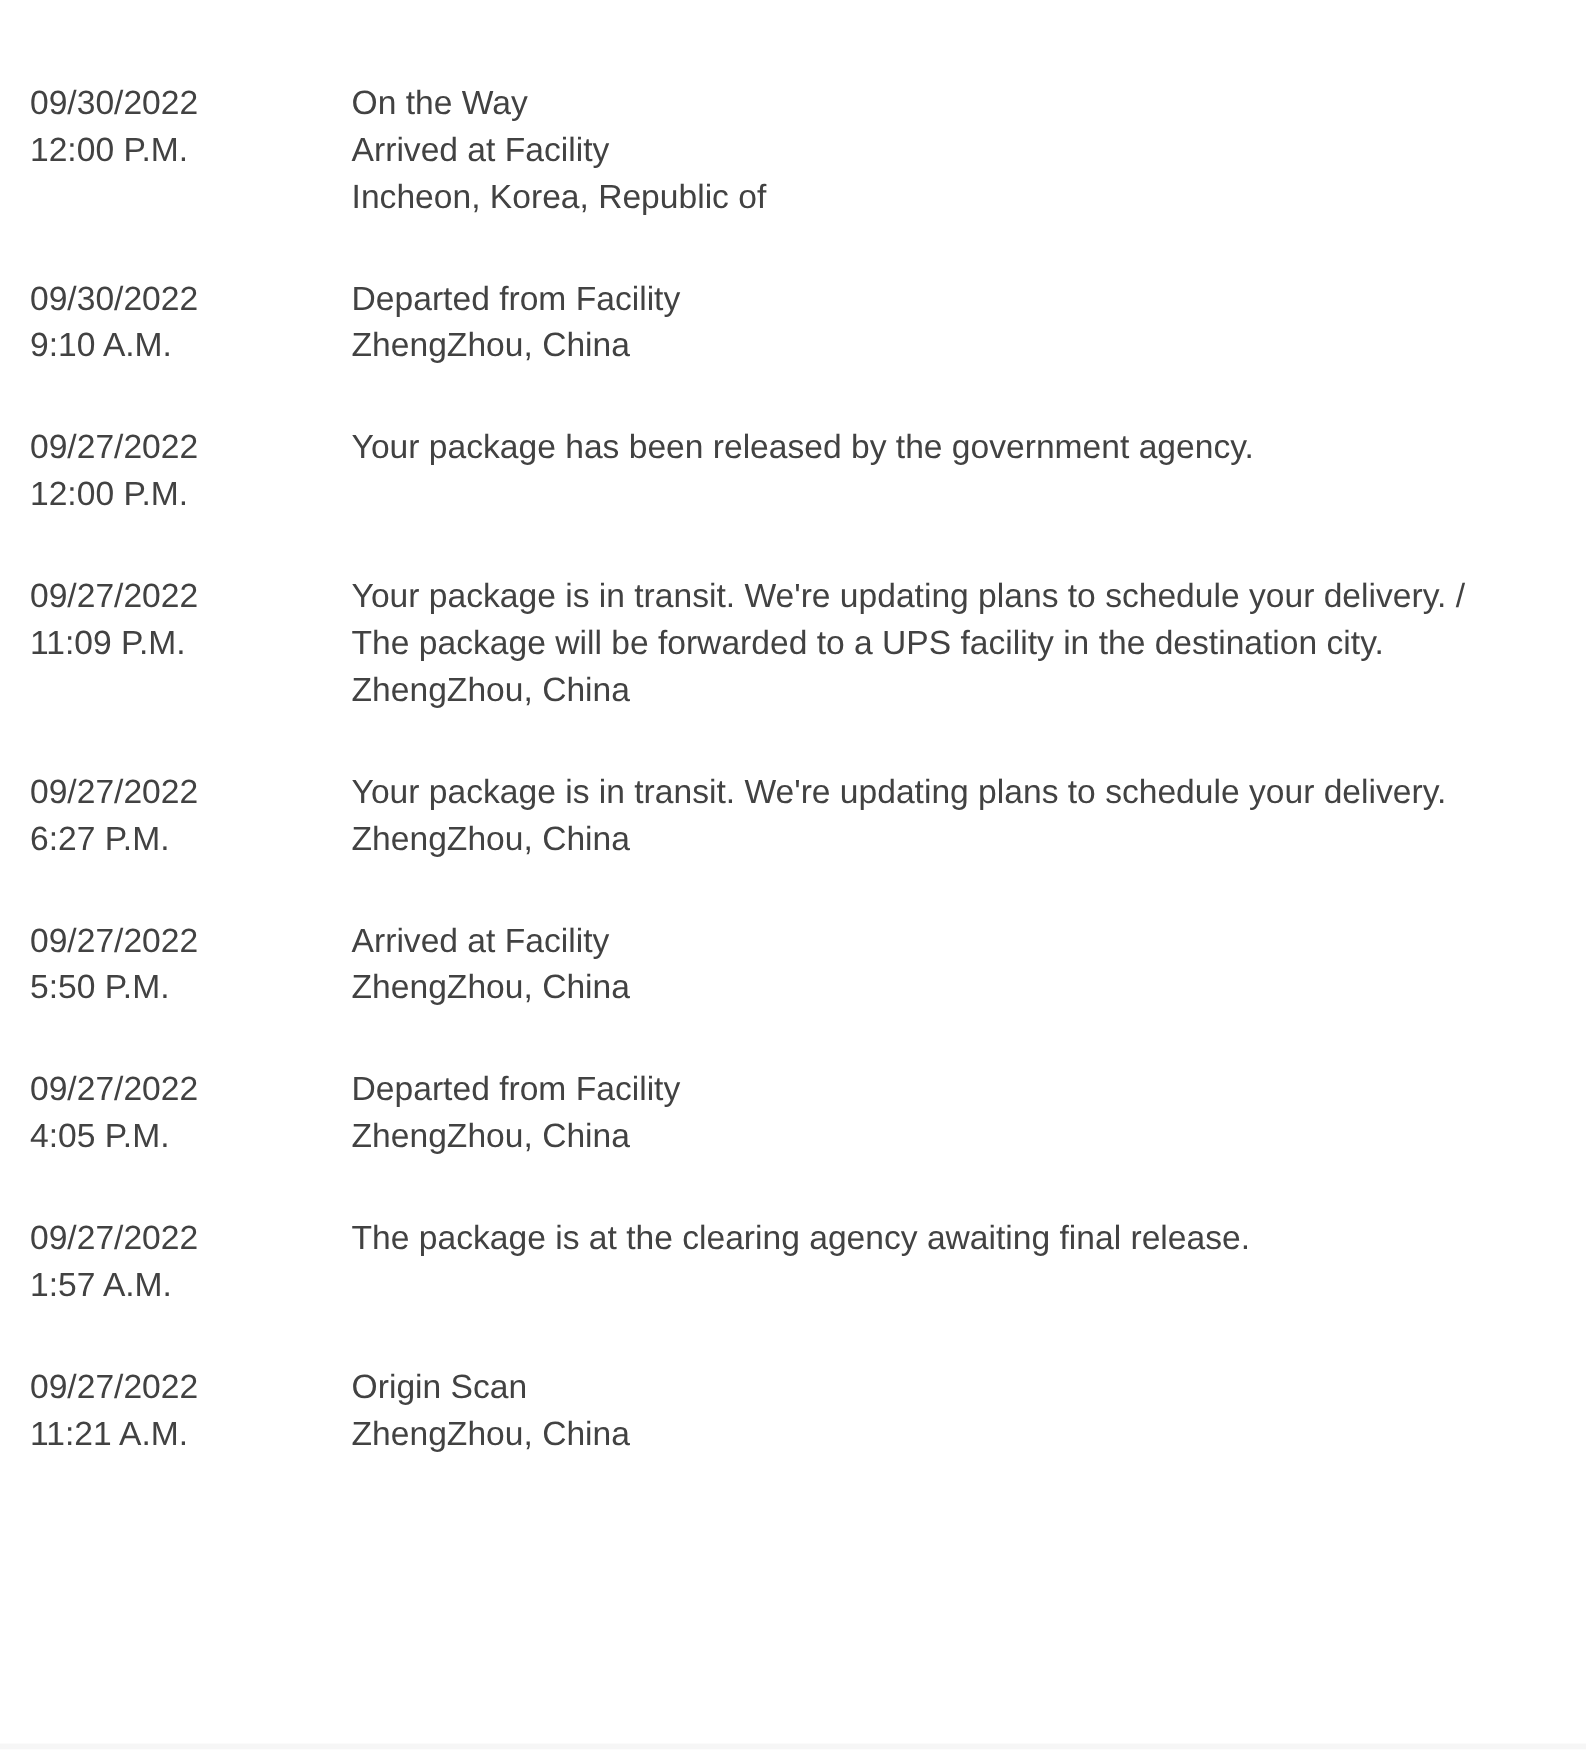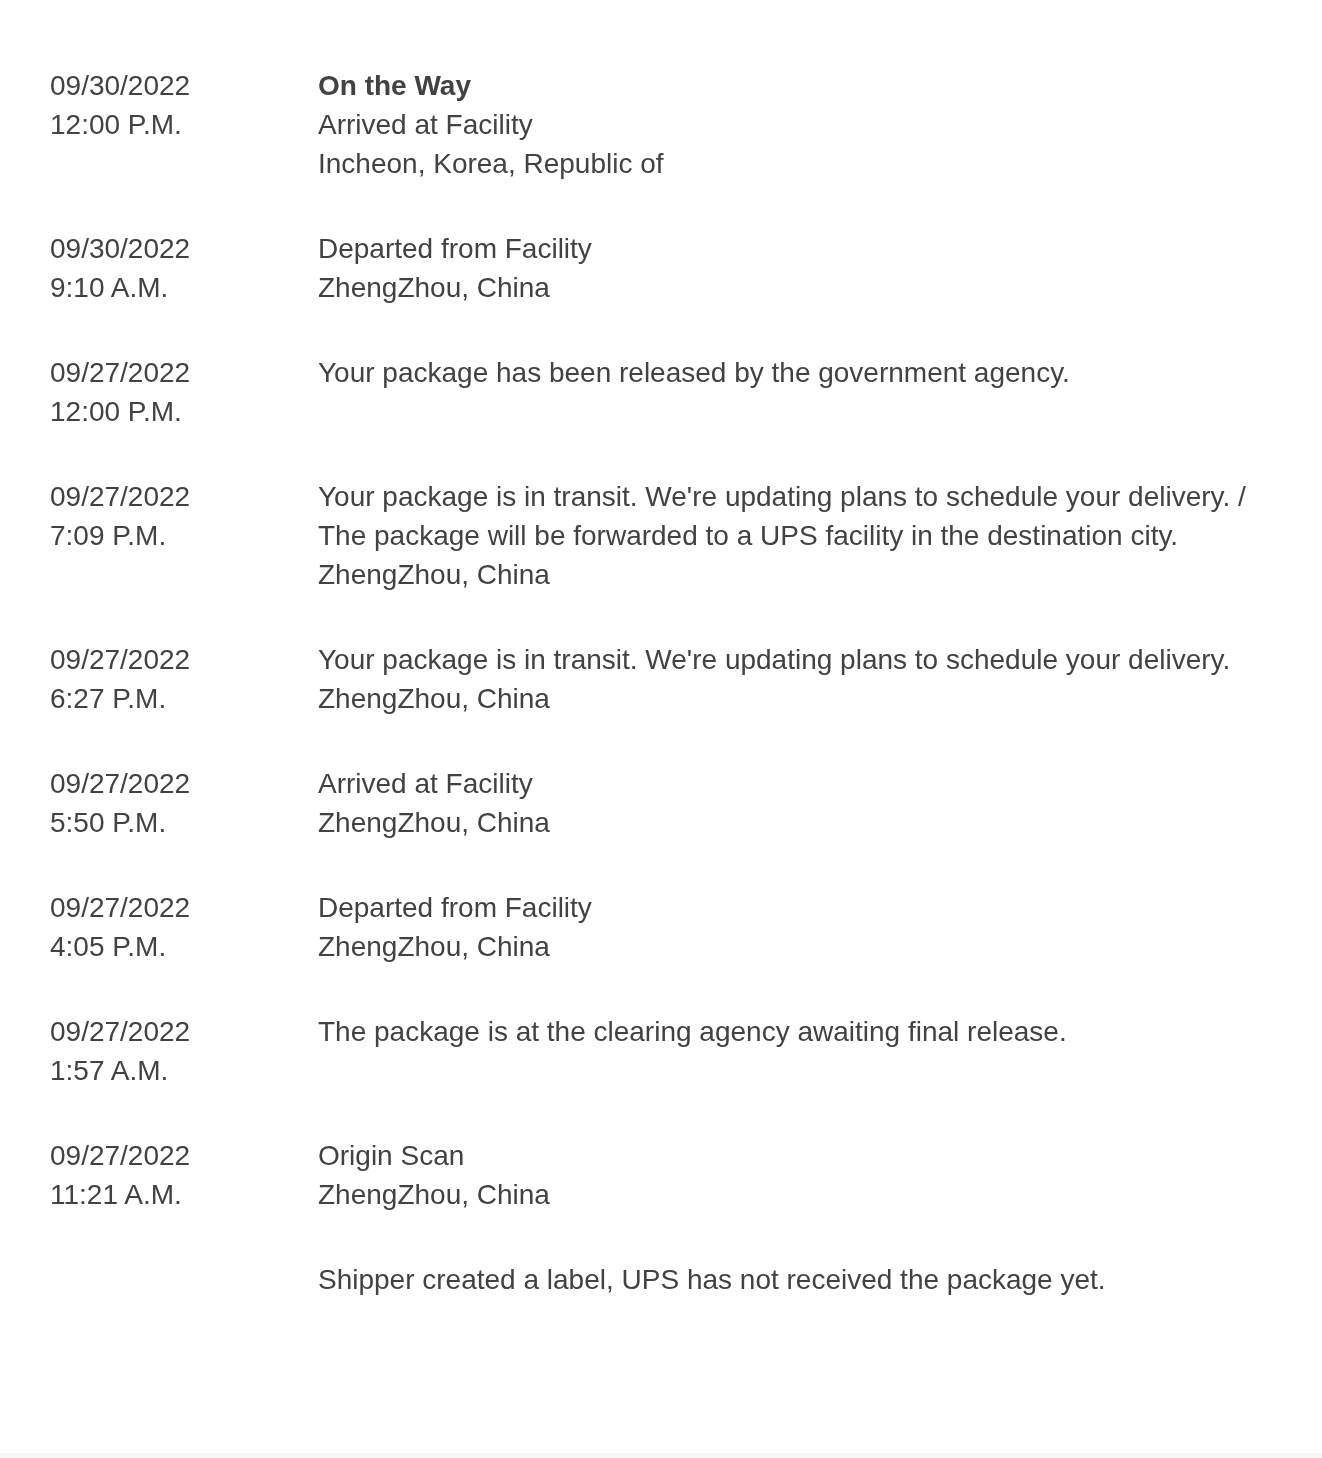--- a/index.html
+++ b/index.html
@@ -11,37 +11,37 @@
     height: 1458px;
     position: relative;
     overflow: hidden;
     background: #ffffff;
     font-family: "Liberation Sans", sans-serif;
     font-size: 28px;
     line-height: 39px;
     color: #424242;
   }
   .history {
-    padding: 66px 0 0 50px;
+    padding: 66px 0 0 25px;
   }
   .row {
     display: flex;
     align-items: flex-start;
     margin-bottom: 46px;
   }
   .col-date {
     flex: 0 0 268px;
     width: 268px;
   }
   .col-event {
     width: 990px;
     max-width: 990px;
   }
   .title {
-    font-weight: bold;
+    font-weight: normal;
   }
   .date, .time, .desc, .loc, .title {
     white-space: normal;
   }
   .bottom-strip {
     position: absolute;
     left: 0;
     bottom: 0;
     width: 100%;
     height: 5px;
@@ -78,21 +78,21 @@
         <div class="date">09/27/2022</div>
         <div class="time">12:00 P.M.</div>
       </div>
       <div class="col-event">
         <div class="desc">Your package has been released by the government agency.</div>
       </div>
     </div>
     <div class="row">
       <div class="col-date">
         <div class="date">09/27/2022</div>
-        <div class="time">7:09 P.M.</div>
+        <div class="time">11:09 P.M.</div>
       </div>
       <div class="col-event">
         <div class="desc">Your package is in transit. We're updating plans to schedule your delivery. /</div>
         <div class="desc">The package will be forwarded to a UPS facility in the destination city.</div>
         <div class="loc">ZhengZhou, China</div>
       </div>
     </div>
     <div class="row">
       <div class="col-date">
         <div class="date">09/27/2022</div>
@@ -138,18 +138,17 @@
         <div class="time">11:21 A.M.</div>
       </div>
       <div class="col-event">
         <div class="desc">Origin Scan</div>
         <div class="loc">ZhengZhou, China</div>
       </div>
     </div>
     <div class="row">
       <div class="col-date"></div>
       <div class="col-event">
-        <div class="desc">Shipper created a label, UPS has not received the package yet.</div>
       </div>
     </div>
   </div>
 
 <div class="bottom-strip" style="background: rgb(246, 246, 246);"></div>
 
 </body></html>

